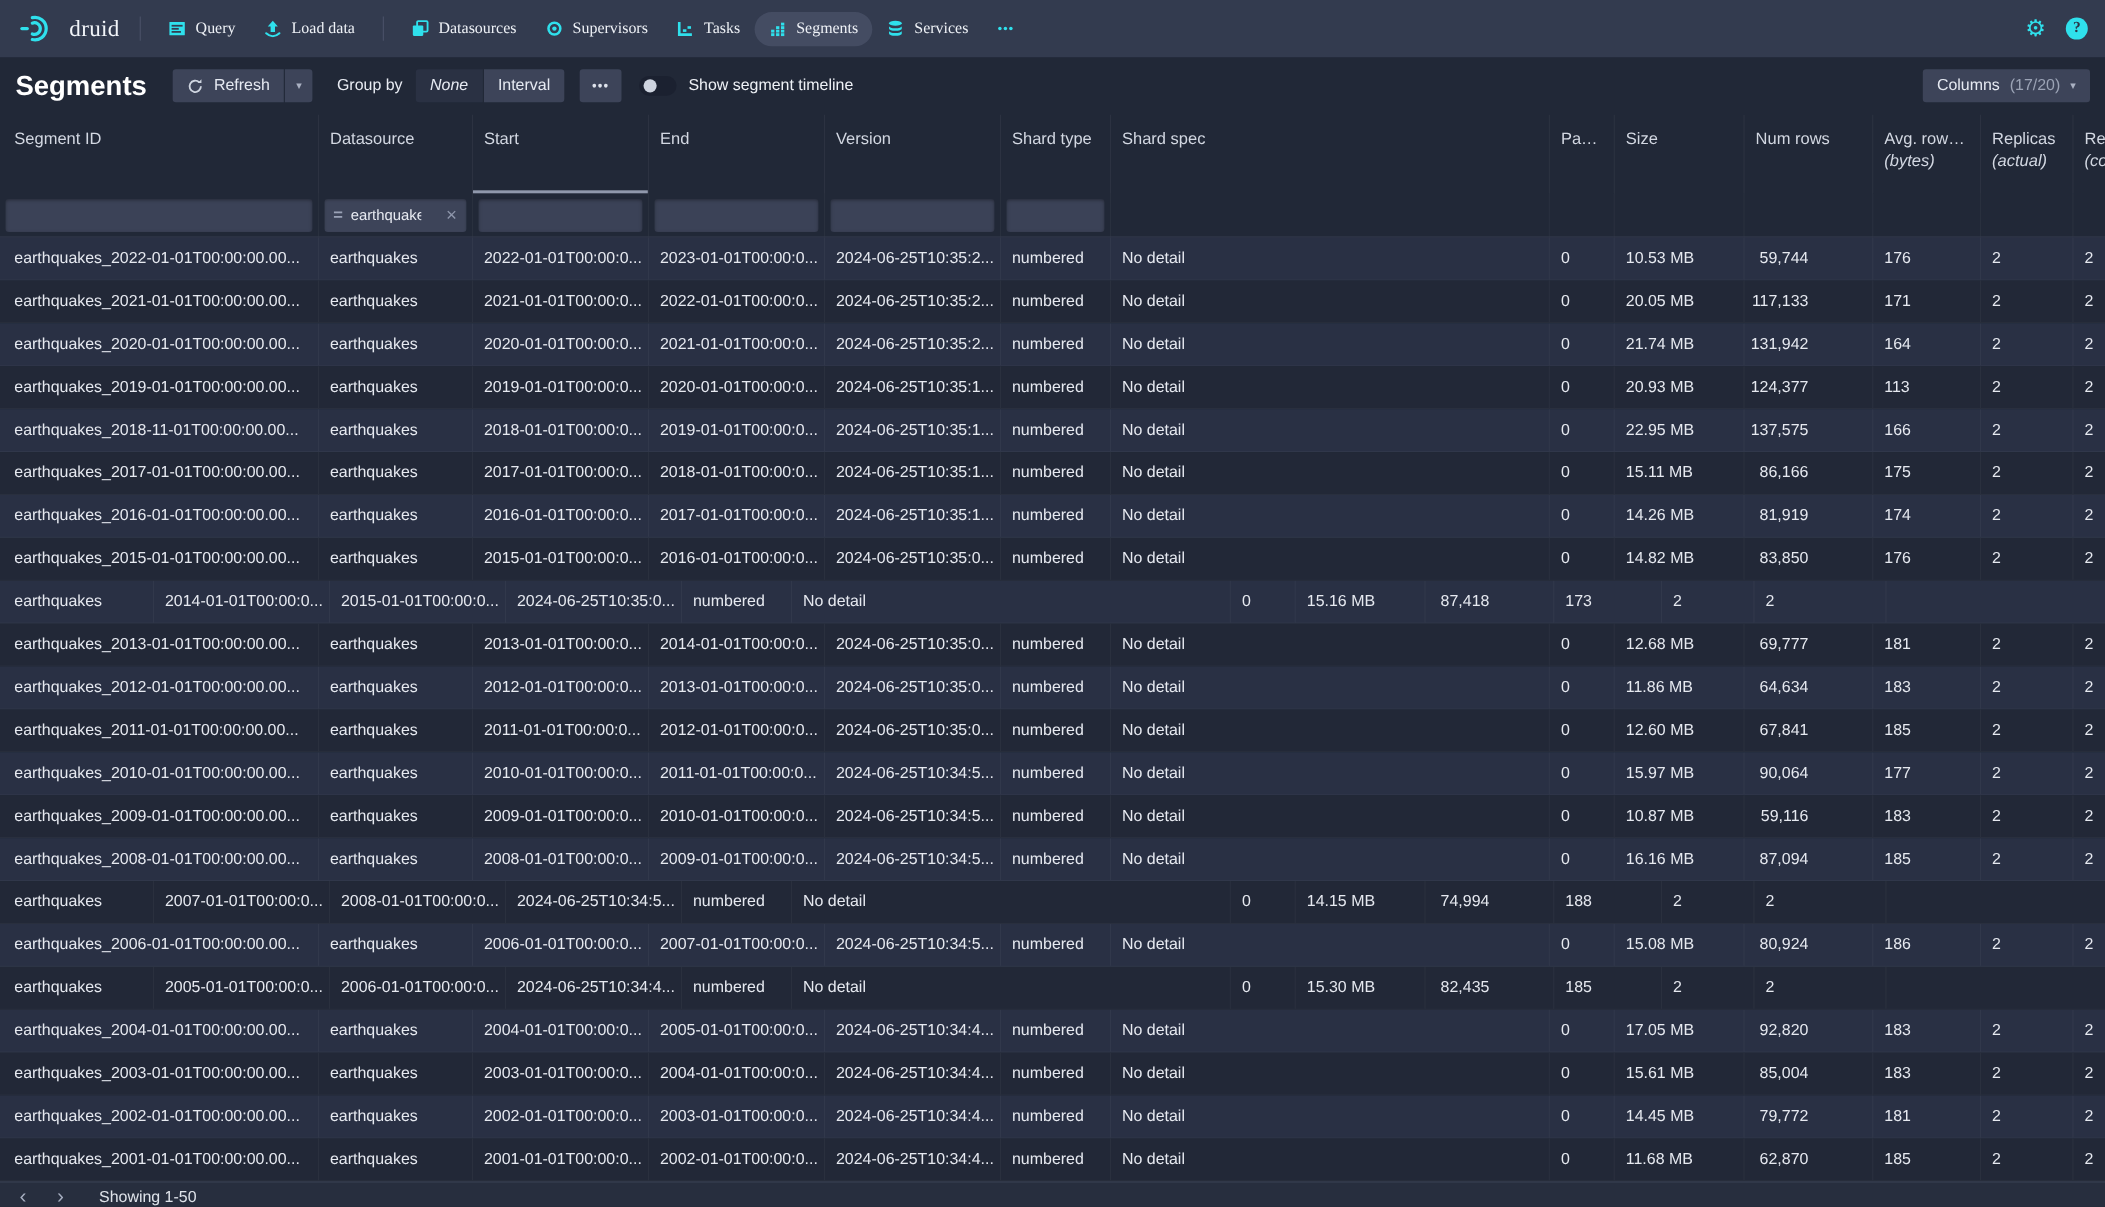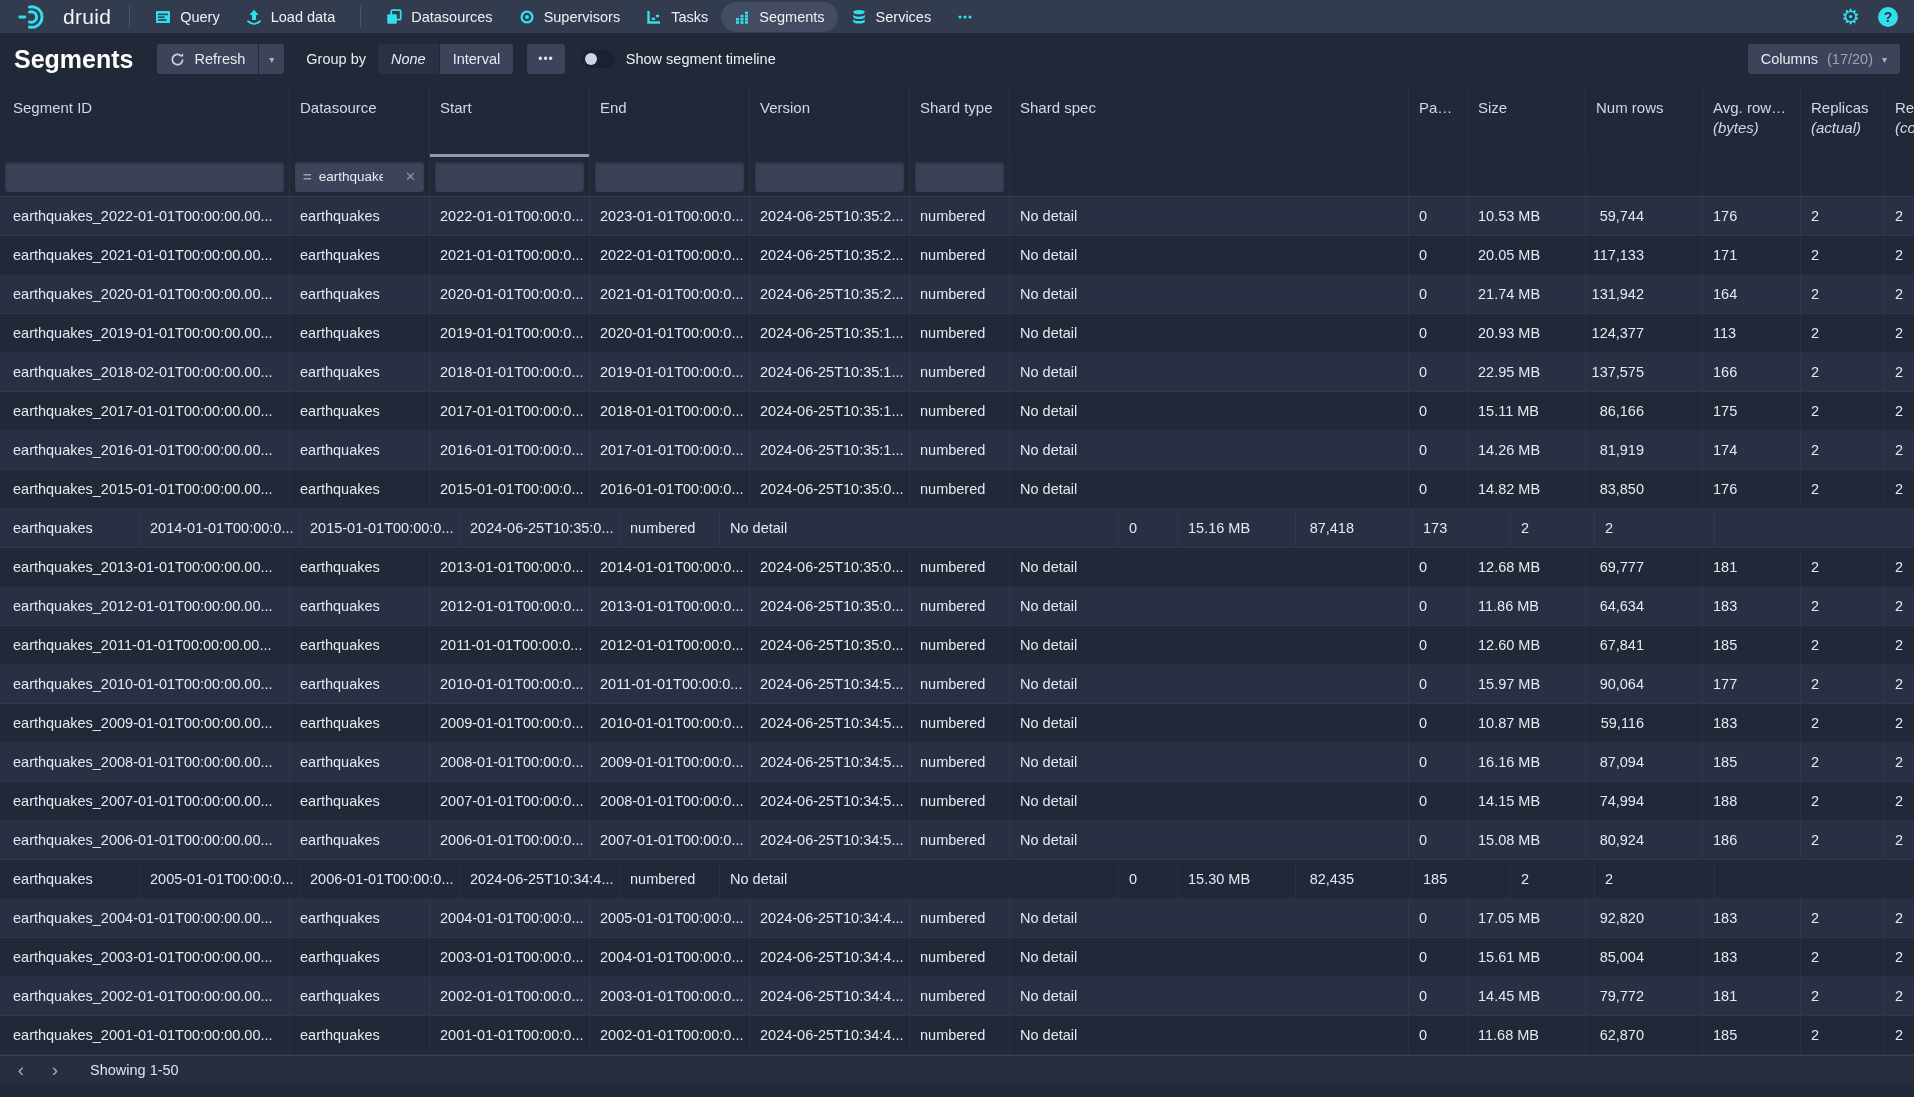--- a/index.html
+++ b/index.html
@@ -3,21 +3,21 @@
 <meta charset="utf-8">
 <style>
   * { box-sizing: border-box; }
   html,body { margin:0; padding:0; }
   body {
     width:1914px; height:1097px; overflow:hidden;
     background:#212837; color:#e3e7ef;
     font-family:"Liberation Sans", sans-serif;
   }
   
-  .navbar { height:33px; background:#333b4f; display:flex; align-items:center; padding:0 16px 0 12px; }
+  .navbar { height:52px; background:#333b4f; display:flex; align-items:center; padding:0 16px 0 12px;font-family:Liberation Serif, serif; }
   .logo { display:flex; align-items:center; gap:9px; padding:0 6px; }
   .logo-text { font-size:21px; color:#f2f5f9; letter-spacing:.3px; }
   .nav-divider { width:1px; height:22px; background:#4a5268; margin:0 12px; }
   .nav-item { display:flex; align-items:center; gap:9px; padding:7px 13px; border-radius:17px;
               font-size:14.5px; color:#eef1f6; cursor:pointer; white-space:nowrap; }
   .nav-item.active { background:#444c62; }
   .nicon { display:flex; color:#2fe0ec; }
   .nicon svg { display:block; }
   .spacer { flex:1; }
   .gear { color:#2fe0ec; font-size:21px; margin-right:18px; line-height:1; cursor:pointer; }
@@ -344,21 +344,21 @@
         <div class="td" style="flex: 0 0 100px;">numbered</div>
         <div class="td" style="flex: 0 0 399px;">No detail</div>
         <div class="td" style="flex: 0 0 59px;">0</div>
         <div class="td" style="flex: 0 0 118px;">20.93 MB</div>
         <div class="td right" style="flex: 0 0 117px; text-align: right;">124,377</div>
         <div class="td" style="flex: 0 0 98px;">113</div>
         <div class="td" style="flex: 0 0 84px;">2</div>
         <div class="td" style="flex: 0 0 120px;">2</div>
       </div>
       <div class="tr odd">
-        <div class="td" style="flex: 0 0 290px;">earthquakes_2018-02-01T00:00:00.00...</div>
+        <div class="td" style="flex: 0 0 290px;">earthquakes_2018-11-01T00:00:00.00...</div>
         <div class="td" style="flex: 0 0 140px;">earthquakes</div>
         <div class="td" style="flex: 0 0 160px;">2018-01-01T00:00:0...</div>
         <div class="td" style="flex: 0 0 160px;">2019-01-01T00:00:0...</div>
         <div class="td" style="flex: 0 0 160px;">2024-06-25T10:35:1...</div>
         <div class="td" style="flex: 0 0 100px;">numbered</div>
         <div class="td" style="flex: 0 0 399px;">No detail</div>
         <div class="td" style="flex: 0 0 59px;">0</div>
         <div class="td" style="flex: 0 0 118px;">22.95 MB</div>
         <div class="td right" style="flex: 0 0 117px;">137,575</div>
         <div class="td" style="flex: 0 0 98px;">166</div>
@@ -508,21 +508,20 @@
         <div class="td" style="flex: 0 0 100px;">numbered</div>
         <div class="td" style="flex: 0 0 399px;">No detail</div>
         <div class="td" style="flex: 0 0 59px;">0</div>
         <div class="td" style="flex: 0 0 118px;">16.16 MB</div>
         <div class="td right" style="flex: 0 0 117px;">87,094</div>
         <div class="td" style="flex: 0 0 98px;">185</div>
         <div class="td" style="flex: 0 0 84px;">2</div>
         <div class="td" style="flex: 0 0 120px;">2</div>
       </div>
       <div class="tr even">
-        <div class="td" style="flex: 0 0 290px;">earthquakes_2007-01-01T00:00:00.00...</div>
         <div class="td" style="flex: 0 0 140px;">earthquakes</div>
         <div class="td" style="flex: 0 0 160px;">2007-01-01T00:00:0...</div>
         <div class="td" style="flex: 0 0 160px;">2008-01-01T00:00:0...</div>
         <div class="td" style="flex: 0 0 160px;">2024-06-25T10:34:5...</div>
         <div class="td" style="flex: 0 0 100px;">numbered</div>
         <div class="td" style="flex: 0 0 399px;">No detail</div>
         <div class="td" style="flex: 0 0 59px;">0</div>
         <div class="td" style="flex: 0 0 118px;">14.15 MB</div>
         <div class="td right" style="flex: 0 0 117px;">74,994</div>
         <div class="td" style="flex: 0 0 98px;">188</div>

